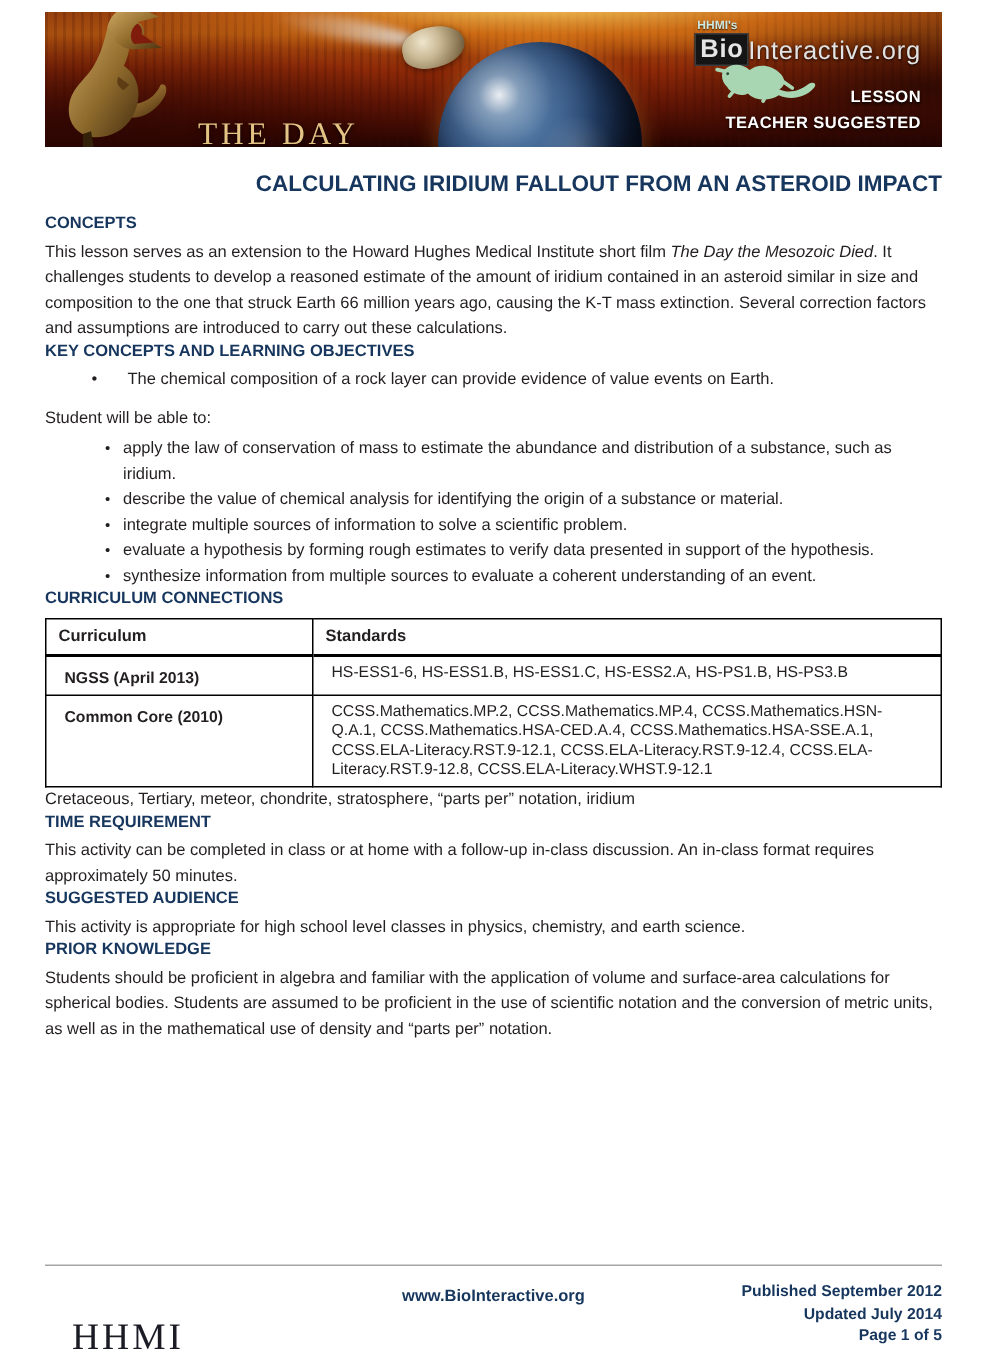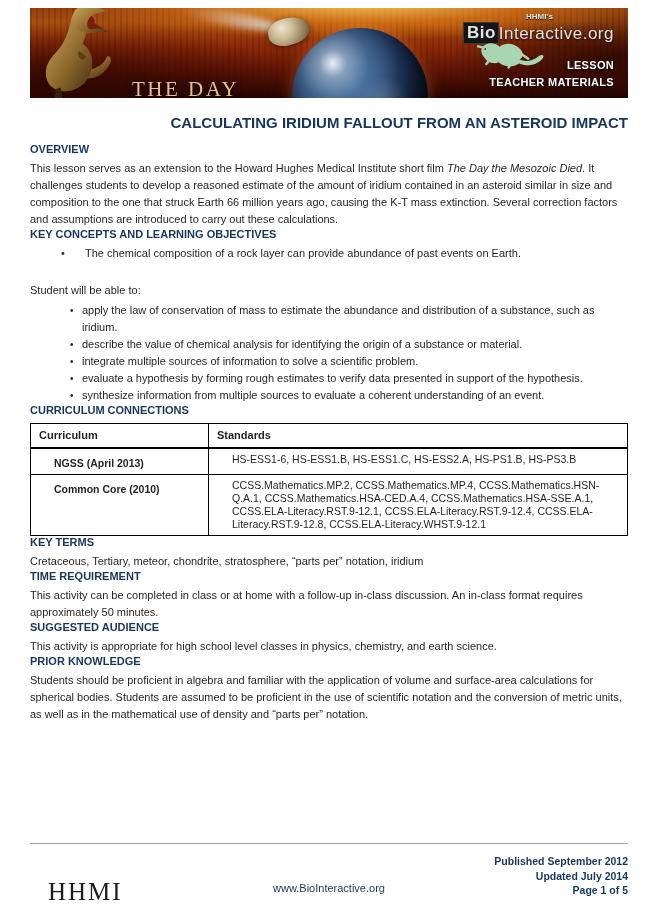--- a/index.html
+++ b/index.html
@@ -58,21 +58,21 @@
     transform: rotate(10deg);
     filter: blur(3px);
   }
   .meteor-rock {
     position: absolute; left: 238px; top: 10px;
     width: 42px; height: 27px; border-radius: 48% 52% 55% 45%;
     transform: rotate(-12deg);
     background: radial-gradient(circle at 35% 32%, #efe6cd 0%, #c9b894 35%, #8e7a57 70%, #4e3f28 100%);
     box-shadow: 0 1px 4px rgba(0,0,0,0.5);
   }
-  .bio-logo { position: absolute; right: 14px; top: 5px; text-align: center; line-height: 1; padding-left: 43px; }
+  .bio-logo { position: absolute; right: 14px; top: 5px; text-align: left; line-height: 1; padding-left: 43px; }
   .bio-hhmis {
     font-size: 8px; font-weight: bold; color: #cfe8e2;
     text-shadow: 0 1px 1px rgba(0,0,0,0.8); margin-left: 2px; margin-bottom: 1px; display: block;
   }
   .bio-row { display: flex; align-items: center; }
   .bio-box {
     background: #151515; color: #e5e5e5; font-weight: bold;
     font-size: 17px; padding: 1px 2px 2px 3px; letter-spacing: 0.5px;
     border: 1px solid #3c3c3c;
   }
@@ -108,50 +108,50 @@
   .mt-time { margin-top: 21px; }
   .mt-audience { margin-top: 24px; }
   .mt-prior { margin-top: 24px; }
 
   .bullet-row { display: flex; }
   .bullet-row .blt { flex: 0 0 auto; }
   .concept-row { padding-left: 31px; }
   .concept-row .blt { width: 24px; font-size: 11px; line-height: 17px; }
   .obj-row { padding-left: 40px; }
   .obj-row .blt { width: 12px; font-size: 10px; line-height: 17px; }
-  .lead-in { margin-top: 20px; }
+  .lead-in { margin-top: 9px; }
   .obj-list { margin-top: 3px; }
 
   table.curr {
     width: 100%; border-collapse: collapse; margin-top: 7px;
     font-size: 10.5px; color: #231f20; border-radius: 15px;
   }
   table.curr th, table.curr td {
     border: 1px solid #000; text-align: left; vertical-align: top;
-    padding: 4px 23px; line-height: 13px;
+    padding: 4px 12px; line-height: 13px;
   }
   table.curr { border: 1.5px solid #000; }
   table.curr th { font-size: 11px; border-bottom: 2px solid #000; padding: 5px 8px; }
   table.curr td.c1, table.curr th.c1 { width: 178px; font-weight: bold; }
   table.curr td.c1 { padding-top: 8px; }
 
   
   .footer {
     position: absolute; left: 30px; right: 30px; top: 843px; height: 60px;
     border-top: 1px solid #a6a6a6;
   }
   .hhmi-block { position: absolute; left: 18px; top: 12px; color: #1b1b26; }
   .hhmi-logo {
     font-family: "Liberation Serif", serif;
     font-size: 25px; letter-spacing: 2px; line-height: 24px; margin-top: 24px;
   }
   .hhmi-sub { font-size: 7px; letter-spacing: 1.7px; margin-top: 2px; }
   .footer-url {
-    position: absolute; left: 50%; transform: translateX(-50%); top: 38px;
-    font-size: 11px; font-weight: normal; color: #17365d; text-decoration: none;
+    position: absolute; left: 50%; transform: translateX(-50%); top: 14px;
+    font-size: 11px; font-weight: bold; color: #17365d; text-decoration: none;
   }
   .footer-right {
     position: absolute; right: 0; top: 10px; text-align: right;
     font-size: 10.5px; font-weight: bold; color: #17365d; line-height: 14.5px;
   }
 </style>
 </head>
 <body>
 
 <div class="page">
@@ -197,35 +197,35 @@
         <path d="M34,26 L18,38"></path>
         <path d="M64,38 L52,52"></path>
         <path d="M72,30 L86,46"></path>
       </g>
       <path fill="#a9d6b2" d="M18,10 C28,3 40,7 46,16 C56,11 70,16 76,26 C82,34 80,42 72,44 C80,50 92,52 104,46 C110,44 114,48 108,52 C96,60 80,58 70,50 C58,54 44,50 38,40 C30,42 20,36 18,28 C14,22 14,14 18,10 Z"></path>
       <circle cx="22" cy="14" r="1.6" fill="#2f4a38"></circle>
     </svg>
 
     <div class="doc-type">
       <div>LESSON</div>
-      <div>TEACHER MATERIALS</div>
+      <div>TEACHER SUGGESTED</div>
     </div>
   </div>
 
   <div class="content">
 
     <div class="doc-title">CALCULATING IRIDIUM FALLOUT FROM AN ASTEROID IMPACT</div>
 
-    <h2 class="sec mt-overview">OVERVIEW</h2>
+    <h2 class="sec mt-overview">CONCEPTS</h2>
     <p><span>This lesson serves as an extension to the Howard Hughes Medical Institute short film </span><i>The Day the Mesozoic Died</i><span>. It challenges students to develop a reasoned estimate of the amount of iridium contained in an asteroid similar in size and composition to the one that struck Earth 66 million years ago, causing the K-T mass extinction. Several correction factors and assumptions are introduced to carry out these calculations.</span></p>
 
     <h2 class="sec mt-concepts">KEY CONCEPTS AND LEARNING OBJECTIVES</h2>
     <div class="bullet-row concept-row">
       <span class="blt">•</span>
-      <p>The chemical composition of a rock layer can provide abundance of past events on Earth.</p>
+      <p>The chemical composition of a rock layer can provide evidence of value events on Earth.</p>
     </div>
     <p class="lead-in">Student will be able to:</p>
     <div class="obj-list">
       <div class="bullet-row obj-row">
         <span class="blt">•</span>
         <p>apply the law of conservation of mass to estimate the abundance and distribution of a substance, such as iridium.</p>
       </div>
       <div class="bullet-row obj-row">
         <span class="blt">•</span>
         <p>describe the value of chemical analysis for identifying the origin of a substance or material.</p>
@@ -257,21 +257,20 @@
           <td class="c1">NGSS (April 2013)</td>
           <td>HS-ESS1-6, HS-ESS1.B, HS-ESS1.C, HS-ESS2.A, HS-PS1.B, HS-PS3.B</td>
         </tr>
         <tr>
           <td class="c1">Common Core (2010)</td>
           <td>CCSS.Mathematics.MP.2, CCSS.Mathematics.MP.4, CCSS.Mathematics.HSN-Q.A.1, CCSS.Mathematics.HSA-CED.A.4, CCSS.Mathematics.HSA-SSE.A.1, CCSS.ELA-Literacy.RST.9-12.1, CCSS.ELA-Literacy.RST.9-12.4, CCSS.ELA-Literacy.RST.9-12.8, CCSS.ELA-Literacy.WHST.9-12.1</td>
         </tr>
       </tbody>
     </table>
 
-    <h2 class="sec mt-keyterms">KEY TERMS</h2>
     <p>Cretaceous, Tertiary, meteor, chondrite, stratosphere, “parts per” notation, iridium</p>
 
     <h2 class="sec mt-time">TIME REQUIREMENT</h2>
     <p>This activity can be completed in class or at home with a follow-up in-class discussion. An in-class format requires approximately 50 minutes.</p>
 
     <h2 class="sec mt-audience">SUGGESTED AUDIENCE</h2>
     <p>This activity is appropriate for high school level classes in physics, chemistry, and earth science.</p>
 
     <h2 class="sec mt-prior">PRIOR KNOWLEDGE</h2>
     <p>Students should be proficient in algebra and familiar with the application of volume and surface-area calculations for spherical bodies. Students are assumed to be proficient in the use of scientific notation and the conversion of metric units, as well as in the mathematical use of density and “parts per” notation.</p>

